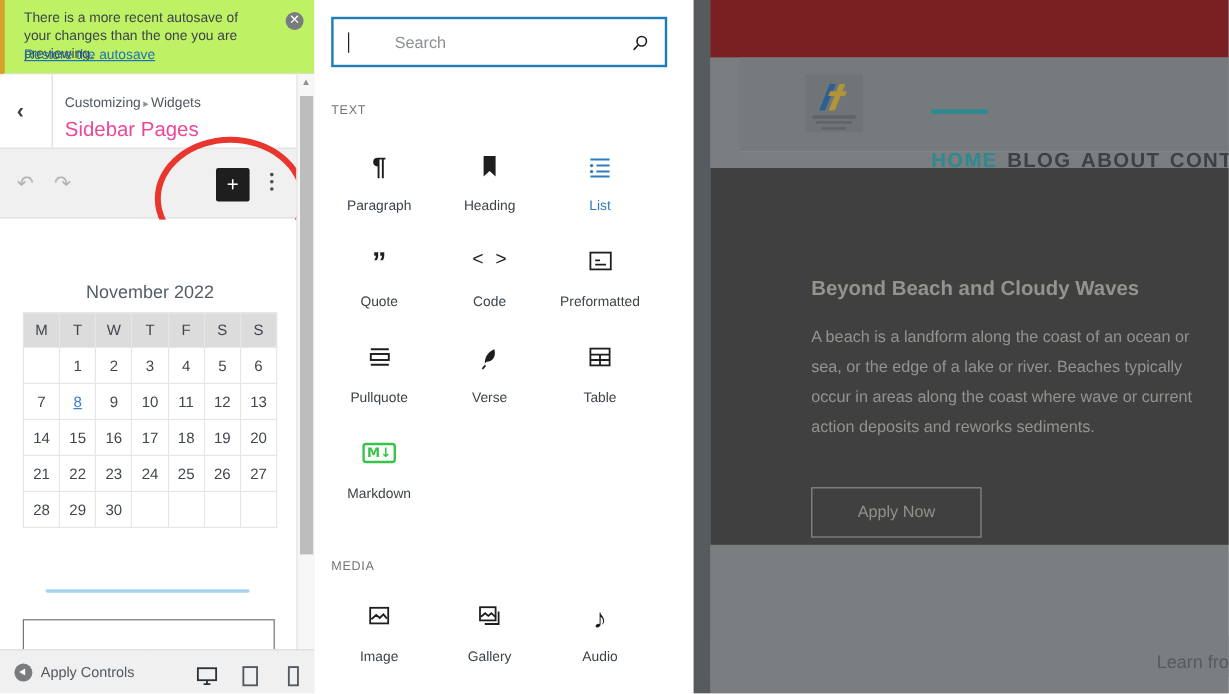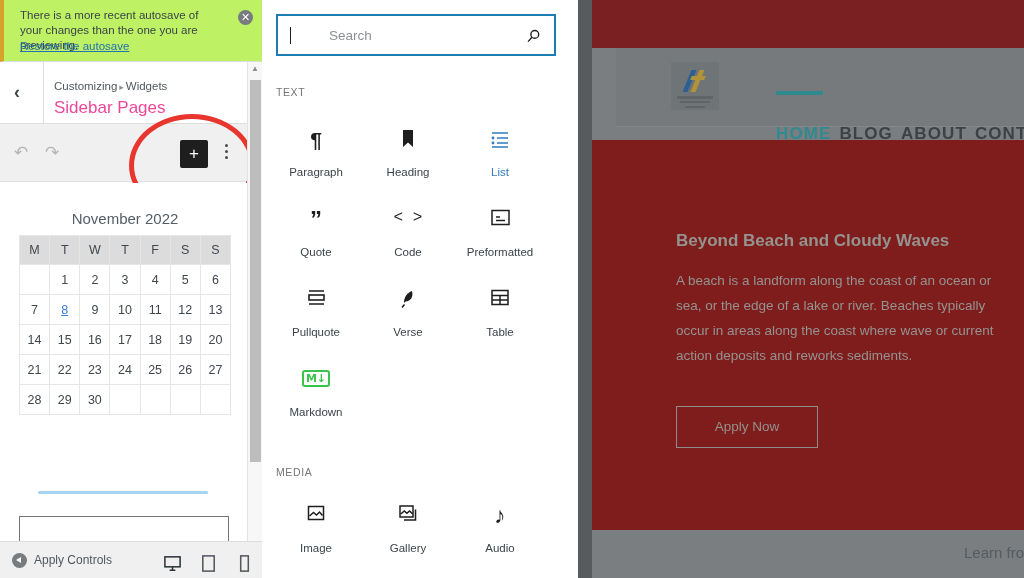--- a/index.html
+++ b/index.html
@@ -34,21 +34,21 @@
   .add-block{position:absolute;left:180px;top:140px;width:28px;height:28px;background:#1e1e1e;
              color:#fff;font-size:17px;line-height:28px;text-align:center;cursor:pointer;border-radius:2px;}
   .kebab{position:absolute;left:220px;top:141px;width:12px;height:26px;cursor:pointer;}
   .kebab i{display:block;width:3px;height:3px;border-radius:50%;background:#4a4a4a;margin:3px auto;}
 
   .redcircle{position:absolute;left:129px;top:114px;width:116px;height:93px;
              border:5px solid #e8352e;border-radius:50%;pointer-events:none;}
 
   
   .cal-wrap{position:absolute;left:0;top:183px;width:250px;background:#fff;}
-  .cal-title{text-align:center;font-size:15px;color:#555d66;padding:27px 0 8px 0;font-weight:400;}
+  .cal-title{text-align:center;font-size:15px;color:#555d66;padding:52px 0 8px 0;font-weight:400;}
   table.cal{border-collapse:collapse;margin:0 auto;width:212px;font-size:12.5px;color:#40464d;}
   table.cal th{background:#dcdcdc;border:1px solid #e6e6e6;height:26px;font-weight:400;text-align:center;}
   table.cal td{border:1px solid #e6e6e6;height:27px;text-align:center;font-weight:400;}
   table.cal td.today a{color:#3a7bd5;text-decoration:underline;}
   .insert-line{position:absolute;left:38px;top:491px;width:170px;height:3px;background:#a8d3ef;border-radius:2px;}
   .empty-block{position:absolute;left:19px;top:516px;width:210px;height:34px;border:1px solid #757575;
                background:#fff;box-sizing:border-box;}
   .empty-caret{position:absolute;left:121px;top:541px;width:1px;height:9px;background:#555;}
 
   
@@ -98,21 +98,21 @@
   .pv-logo .s1,.pv-logo .s2{position:absolute;width:5px;height:22px;background:#2e5f93;transform:skewX(-22deg);}
   .pv-logo .s1{left:16px;top:8px;} .pv-logo .s2{left:24px;top:8px;background:#b29438;}
   .pv-logo .s3{position:absolute;left:20px;top:14px;width:14px;height:4px;background:#b29438;transform:skewX(-22deg);}
   .pv-logo .t1{position:absolute;left:6px;top:34px;width:36px;height:3px;background:#5f6467;}
   .pv-logo .t2{position:absolute;left:9px;top:39px;width:30px;height:2px;background:#5f6467;}
   .pv-logo .t3{position:absolute;left:14px;top:44px;width:20px;height:2px;background:#5f6467;}
   .pv-tabline{position:absolute;left:160px;top:43px;width:47px;height:4px;background:#2f8a8f;}
   .pv-nav{position:absolute;left:160px;top:76px;font-size:17px;letter-spacing:1.1px;font-weight:bold;color:#3b4144;}
   .pv-nav .home{color:#2f8a8f;}
   .pv-nav span{margin-right:8px;}
-  .pv-hero{position:absolute;left:14px;top:140px;width:432px;height:390px;background:#7f1d1d;}
+  .pv-hero{position:absolute;left:14px;top:140px;width:432px;height:314px;background:#404040;}
   .hero-title{position:absolute;left:84px;top:91px;width:330px;font-size:17px;font-weight:bold;color:#94938e;}
   .hero-p{position:absolute;left:84px;top:128px;width:330px;font-size:13.5px;color:#949390;line-height:25px;}
   .hero-btn{position:absolute;left:84px;top:266px;width:140px;height:40px;border:1px solid #8e8d89;
             color:#929189;font-size:13.5px;line-height:40px;text-align:center;cursor:pointer;}
   .pv-next{position:absolute;left:14px;top:530px;width:432px;height:34px;background:#7a7e81;}
   .pv-next-txt{position:absolute;right:0px;top:14px;font-size:15px;color:#555b5e;white-space:nowrap;}
   .clr{clear:both;}
 </style>
 </head>
 <body>

